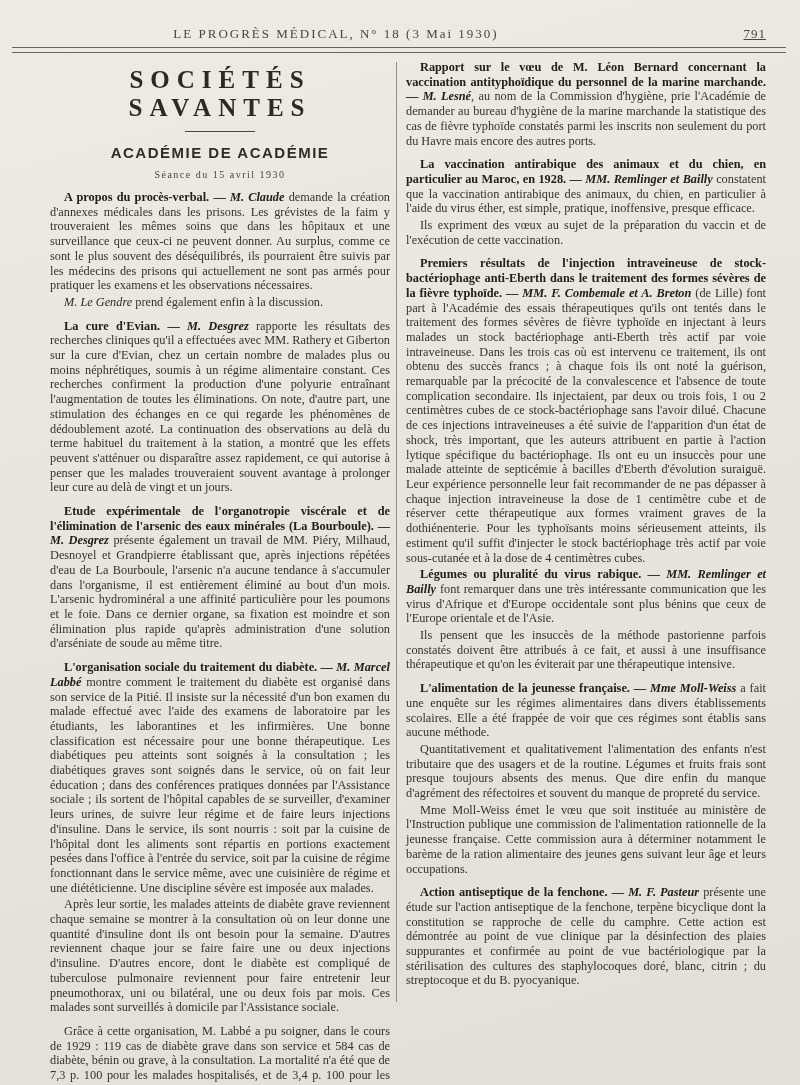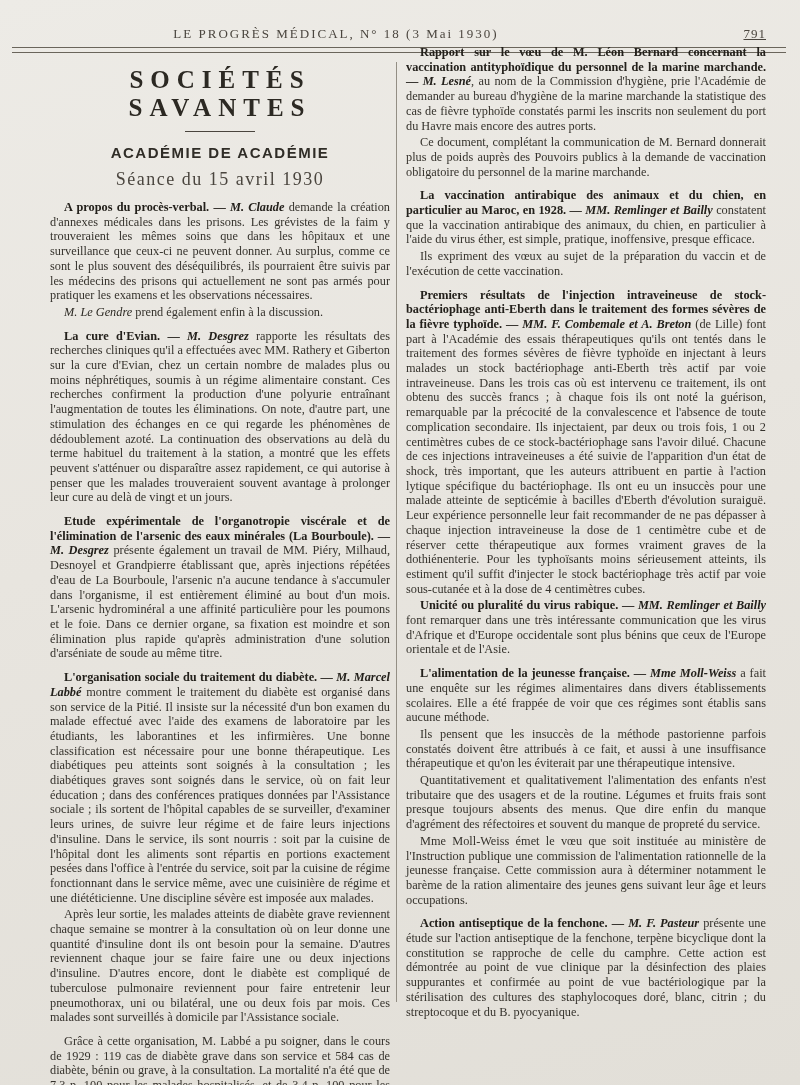--- a/index.html
+++ b/index.html
@@ -31,21 +31,21 @@
     border-top: 1px solid #6a655b;
     border-bottom: 1px solid #6a655b;
   }
   
   .gutter-rule {
     position: absolute; top: 62px; left: 396px;
     width: 1px; height: 940px;
     background: #938e84;
   }
   .col-left  { position: absolute; top: 60px; left: 50px;  width: 340px; }
-  .col-right { position: absolute; top: 45px; left: 406px; width: 360px; }
+  .col-right { position: absolute; top: 60px; left: 406px; width: 360px; }
   
   .section-title {
     text-align: center;
     font-size: 25px; font-weight: bold;
     letter-spacing: 7px;
     color: #2c2923;
     margin: 6px 0 0 0;
   }
   .title-rule {
     width: 70px; height: 1px; background: #4a453e;
@@ -54,21 +54,21 @@
   .society-title {
     text-align: center;
     font-family: "Liberation Sans", "DejaVu Sans", sans-serif;
     font-size: 15px; font-weight: bold;
     letter-spacing: 1.5px;
     color: #302d27;
     margin: 0 0 8px 0;
   }
   .session-heading {
     text-align: center;
-    font-size: 18px; letter-spacing: 1.5px;
+    font-size: 10px; letter-spacing: 1.5px;
     color: #4a453e;
     margin: 0 0 10px 0;
   }
   .session-heading.mid { margin: 14px 0 12px 0; }
   
   .para {
     font-size: 12.3px; line-height: 14.7px;
     text-align: justify;
     text-indent: 14px;
     margin: 0 0 2px 0;
@@ -110,34 +110,33 @@
     <p class="para"><span class="body-text">Après leur sortie, les malades atteints de diabète grave reviennent chaque semaine se montrer à la consultation où on leur donne une quantité d'insuline dont ils ont besoin pour la semaine. D'autres reviennent chaque jour se faire faire une ou deux injections d'insuline. D'autres encore, dont le diabète est compliqué de tuberculose pulmonaire reviennent pour faire entretenir leur pneumothorax, uni ou bilatéral, une ou deux fois par mois. Ces malades sont surveillés à domicile par l'Assistance sociale.</span></p>
 
     <p class="para new-comm"><span class="body-text">Grâce à cette organisation, M. Labbé a pu soigner, dans le cours de 1929 : 119 cas de diabète grave dans son service et 584 cas de diabète, bénin ou grave, à la consultation. La mortalité n'a été que de 7,3 p. 100 pour les malades hospitalisés, et de 3,4 p. 100 pour les malades ambulants. 21 cas de coma diabétique ont été traités avec 19 guérisons.</span></p>
 
   </div>
 
   <div class="col-right">
 
     <p class="para"><span class="lead">Rapport sur le vœu de M. Léon Bernard concernant la vaccination antityphoïdique du personnel de la marine marchande. — </span><span class="author">M. Lesné</span><span class="body-text">, au nom de la Commission d'hygiène, prie l'Académie de demander au bureau d'hygiène de la marine marchande la statistique des cas de fièvre typhoïde constatés parmi les inscrits non seulement du port du Havre mais encore des autres ports.</span></p>
 
-    <p class="para"><span class="body-text">Ce document, complétant la communication de M. Bernard donnerait plus de poids auprès des Pouvoirs publics à la demande de vaccination obligatoire du personnel de la marine marchande.</span></p>
 
     <p class="para new-comm"><span class="lead">La vaccination antirabique des animaux et du chien, en particulier au Maroc, en 1928. — </span><span class="author">MM. Remlinger et Bailly </span><span class="body-text">constatent que la vaccination antirabique des animaux, du chien, en particulier à l'aide du virus éther, est simple, pratique, inoffensive, presque efficace.</span></p>
 
     <p class="para"><span class="body-text">Ils expriment des vœux au sujet de la préparation du vaccin et de l'exécution de cette vaccination.</span></p>
 
     <p class="para new-comm"><span class="lead">Premiers résultats de l'injection intraveineuse de stock-bactériophage anti-Eberth dans le traitement des formes sévères de la fièvre typhoïde. — </span><span class="author">MM. F. Combemale et A. Breton </span><span class="body-text">(de Lille) font part à l'Académie des essais thérapeutiques qu'ils ont tentés dans le traitement des formes sévères de fièvre typhoïde en injectant à leurs malades un stock bactériophage anti-Eberth très actif par voie intraveineuse. Dans les trois cas où est intervenu ce traitement, ils ont obtenu des succès francs ; à chaque fois ils ont noté la guérison, remarquable par la précocité de la convalescence et l'absence de toute complication secondaire. Ils injectaient, par deux ou trois fois, 1 ou 2 centimètres cubes de ce stock-bactériophage sans l'avoir dilué. Chacune de ces injections intraveineuses a été suivie de l'apparition d'un état de shock, très important, que les auteurs attribuent en partie à l'action lytique spécifique du bactériophage. Ils ont eu un insuccès pour une malade atteinte de septicémie à bacilles d'Eberth d'évolution suraiguë. Leur expérience personnelle leur fait recommander de ne pas dépasser à chaque injection intraveineuse la dose de 1 centimètre cube et de réserver cette thérapeutique aux formes vraiment graves de la dothiénenterie. Pour les typhoïsants moins sérieusement atteints, ils estiment qu'il suffit d'injecter le stock bactériophage très actif par voie sous-cutanée et à la dose de 4 centimètres cubes.</span></p>
 
 
-    <p class="para"><span class="lead">Unicité ou pluralité du virus rabique. — </span><span class="author">MM. Remlinger et Bailly </span><span class="body-text">font remarquer dans une très intéressante communication que les virus d'Afrique et d'Europe occidentale sont plus bénins que ceux de l'Europe orientale et de l'Asie.</span></p>
+    <p class="para"><span class="lead">Légumes ou pluralité du virus rabique. — </span><span class="author">MM. Remlinger et Bailly </span><span class="body-text">font remarquer dans une très intéressante communication que les virus d'Afrique et d'Europe occidentale sont plus bénins que ceux de l'Europe orientale et de l'Asie.</span></p>
+
+    <p class="para"><span class="body-text">Ils pensent que les insuccès de la méthode pastorienne parfois constatés doivent être attribués à ce fait, et aussi à une insuffisance thérapeutique et qu'on les éviterait par une thérapeutique intensive.</span></p>
 
     <p class="para new-comm"><span class="lead">L'alimentation de la jeunesse française. — </span><span class="author">Mme Moll-Weiss </span><span class="body-text">a fait une enquête sur les régimes alimentaires dans divers établissements scolaires. Elle a été frappée de voir que ces régimes sont établis sans aucune méthode.</span></p>
-
-    <p class="para"><span class="body-text">Ils pensent que les insuccès de la méthode pastorienne parfois constatés doivent être attribués à ce fait, et aussi à une insuffisance thérapeutique et qu'on les éviterait par une thérapeutique intensive.</span></p>
 
     <p class="para"><span class="body-text">Quantitativement et qualitativement l'alimentation des enfants n'est tributaire que des usagers et de la routine. Légumes et fruits frais sont presque toujours absents des menus. Que dire enfin du manque d'agrément des réfectoires et souvent du manque de propreté du service.</span></p>
 
     <p class="para"><span class="body-text">Mme Moll-Weiss émet le vœu que soit instituée au ministère de l'Instruction publique une commission de l'alimentation rationnelle de la jeunesse française. Cette commission aura à déterminer notamment le barème de la ration alimentaire des jeunes gens suivant leur âge et leurs occupations.</span></p>
 
     <p class="para new-comm"><span class="lead">Action antiseptique de la fenchone. — </span><span class="author">M. F. Pasteur </span><span class="body-text">présente une étude sur l'action antiseptique de la fenchone, terpène bicyclique dont la constitution se rapproche de celle du camphre. Cette action est démontrée au point de vue clinique par la désinfection des plaies suppurantes et confirmée au point de vue bactériologique par la stérilisation des cultures des staphylocoques doré, blanc, citrin ; du streptocoque et du B. pyocyanique.</span></p>
 
   </div>
 
 </div>

